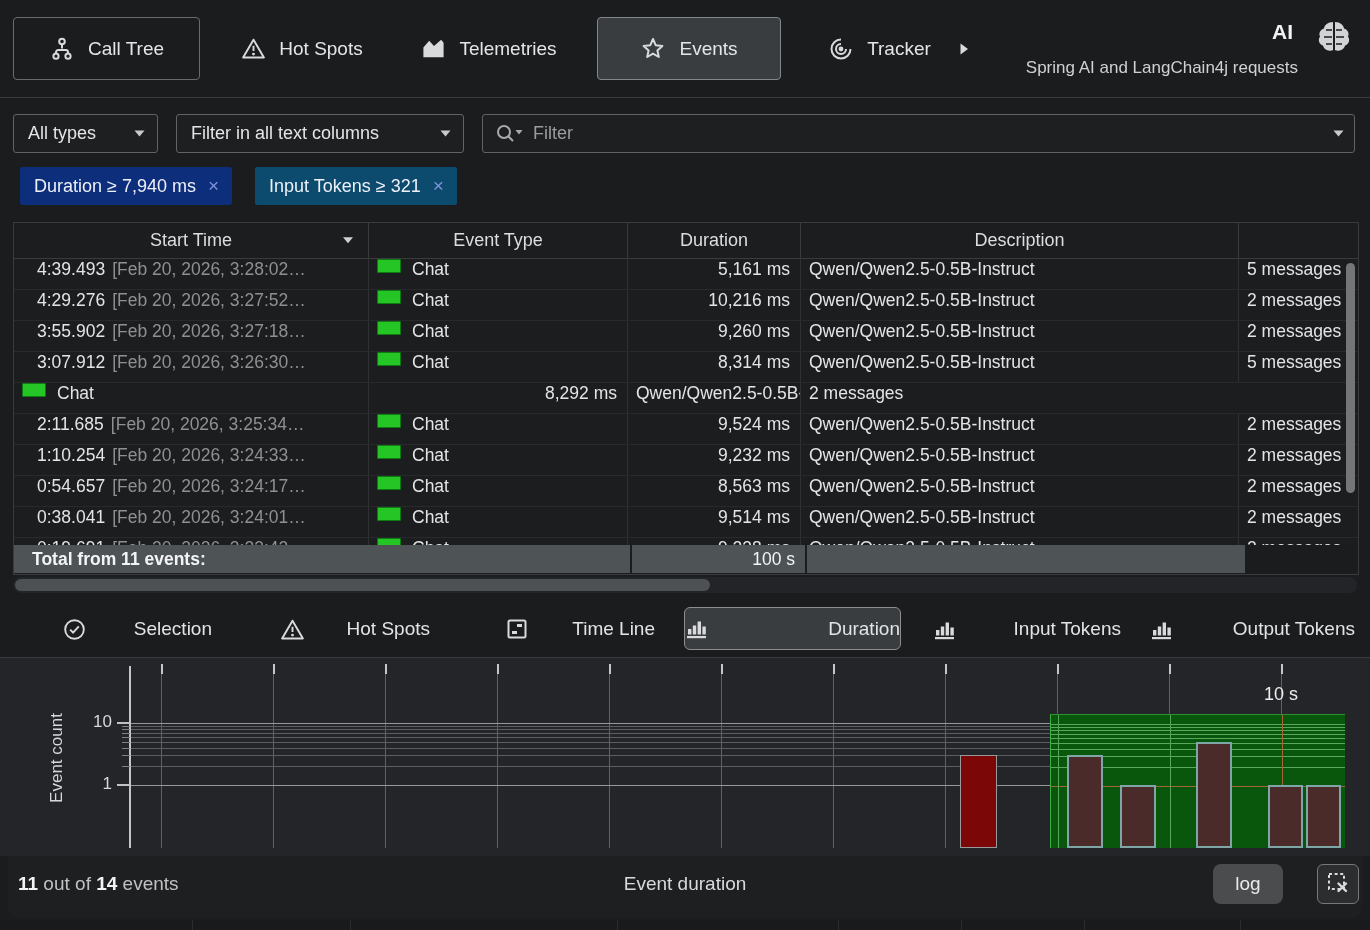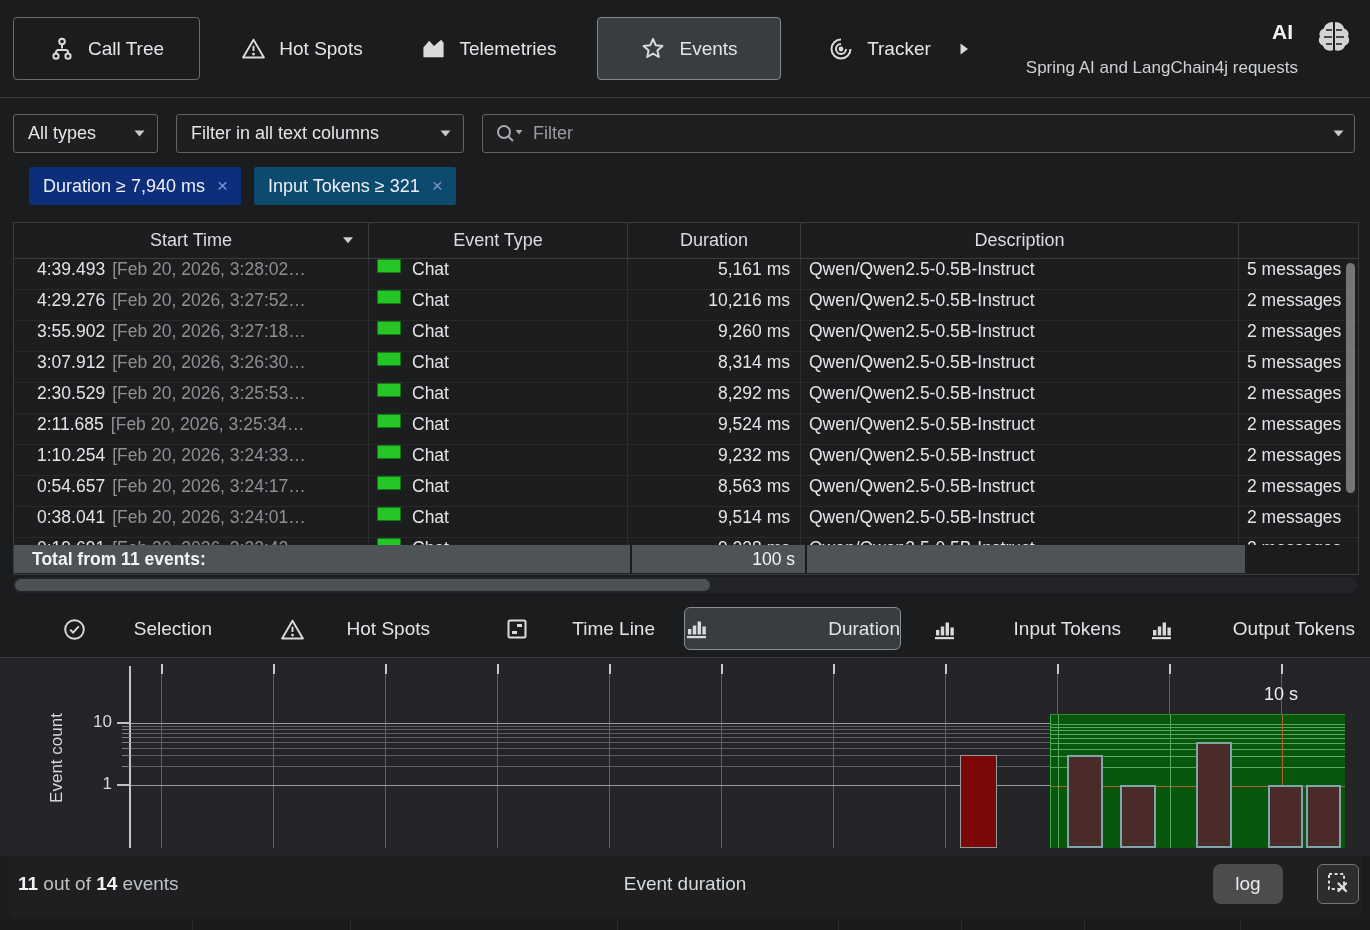--- a/index.html
+++ b/index.html
@@ -23,21 +23,21 @@
           padding:0 12px 0 14px;justify-content:space-between;background:#1e1f21;}
   .dd-arrow{color:#c9cacc;display:flex;margin-left:10px;}
   #search-box{position:absolute;left:482px;top:114px;width:873px;height:39px;border:1px solid #616365;
           border-radius:3px;display:flex;align-items:center;box-sizing:border-box;padding:0 10px 0 12px;background:#1e1f21;}
   #search-box .icon{display:flex;color:#a8aaac;}
   .search-input{flex:1;background:transparent;border:none;outline:none;color:#e4e5e7;font-size:18px;
           font-family:"Liberation Sans",sans-serif;margin-left:6px;}
   .search-input::placeholder{color:#9a9c9e;opacity:1;}
 
   
-  #chips{position:absolute;left:29px;top:167px;display:flex;gap:13px;}
+  #chips{position:absolute;left:20px;top:167px;display:flex;gap:23px;}
   .chip{height:38px;display:flex;align-items:center;border-radius:2px;padding:0 13px 0 14px;font-size:18px;}
   .chip-lbl{color:#eef0f8;}
   .chip-x{color:#7e93d8;margin-left:12px;font-size:19px;cursor:default;}
 
   
   #table{position:absolute;left:13px;top:222px;width:1344px;height:351px;border:1px solid #3a3b3d;
          background:#1c1d1f;box-sizing:content-box;}
   .hrow,.trow,.total-grid{display:grid;grid-template-columns:355px 259px 173px 438px 1fr;}
   .hrow{height:35px;border-bottom:1px solid #3a3b3d;}
   .hcell{position:relative;display:flex;align-items:center;justify-content:center;font-size:18px;
@@ -275,24 +275,20 @@
           </div>
           <div class="tcell c-type">
             <span class="swatch"></span>
             <span>Chat</span>
           </div>
           <div class="tcell c-dur">8,314 ms</div>
           <div class="tcell c-desc">Qwen/Qwen2.5-0.5B-Instruct</div>
           <div class="tcell c-msg">5 messages</div>
         </div>
         <div class="trow">
-          <div class="tcell c-time">
-            <span class="time">2:30.529</span>
-            <span class="date">[Feb 20, 2026, 3:25:53…</span>
-          </div>
           <div class="tcell c-type">
             <span class="swatch"></span>
             <span>Chat</span>
           </div>
           <div class="tcell c-dur">8,292 ms</div>
           <div class="tcell c-desc">Qwen/Qwen2.5-0.5B-Instruct</div>
           <div class="tcell c-msg">2 messages</div>
         </div>
         <div class="trow">
           <div class="tcell c-time">

